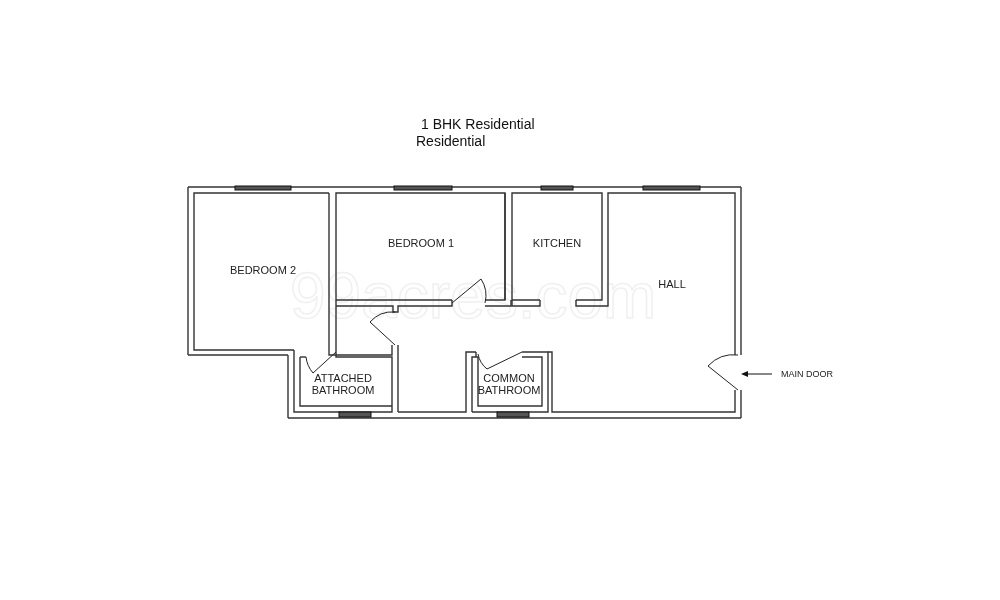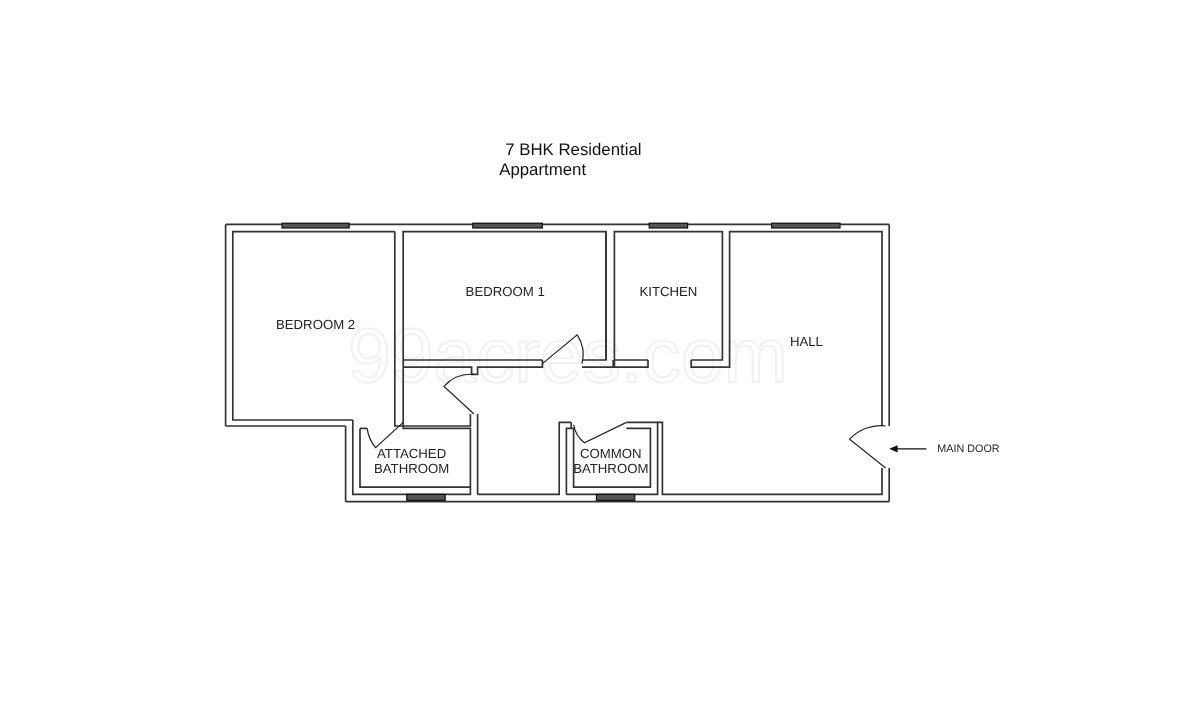--- a/index.html
+++ b/index.html
@@ -15,22 +15,22 @@
     .room-label { font-family: "Liberation Sans", sans-serif; font-size: 11px; fill: #222;
                   text-anchor: middle; }
     .note { font-family: "Liberation Sans", sans-serif; font-size: 9px; fill: #222; }
     .watermark { font-family: "Liberation Sans", sans-serif; font-size: 64px; fill: none;
                  stroke: #f0f0f0; stroke-width: 1.5; }
   </style>
 </head>
 <body>
 
 <div class="title">
-  <div class="l1">7 BHK Residential</div>
-  <div>Appartment</div>
+  <div class="l1">1 BHK Residential</div>
+  <div>Residential</div>
 </div>
 
 <svg id="plan" viewBox="0 0 1000 600" xmlns="http://www.w3.org/2000/svg">
 
   <text class="watermark" x="290" y="318">99acres.com</text>
 
   <g>
 
     <line class="wall" x1="188" y1="187" x2="741" y2="187"></line>
 

